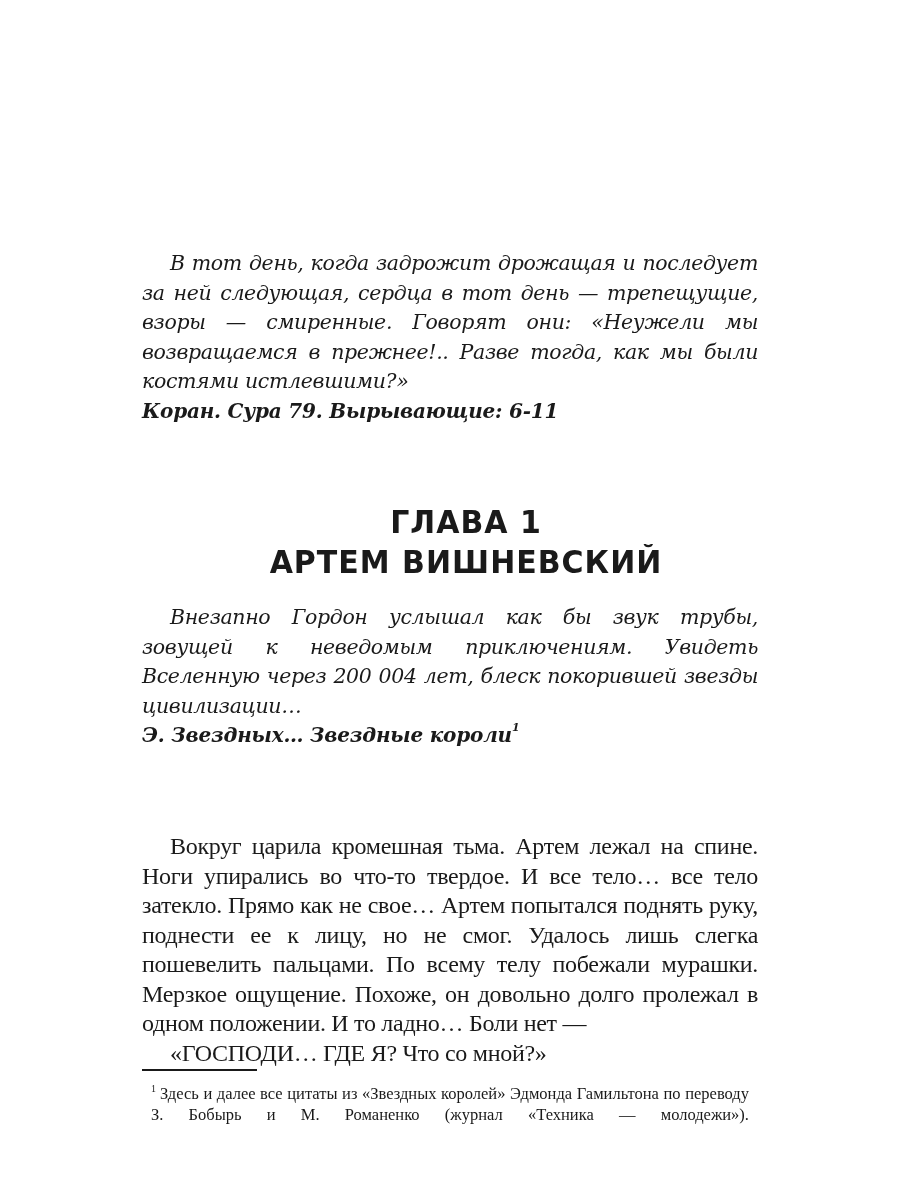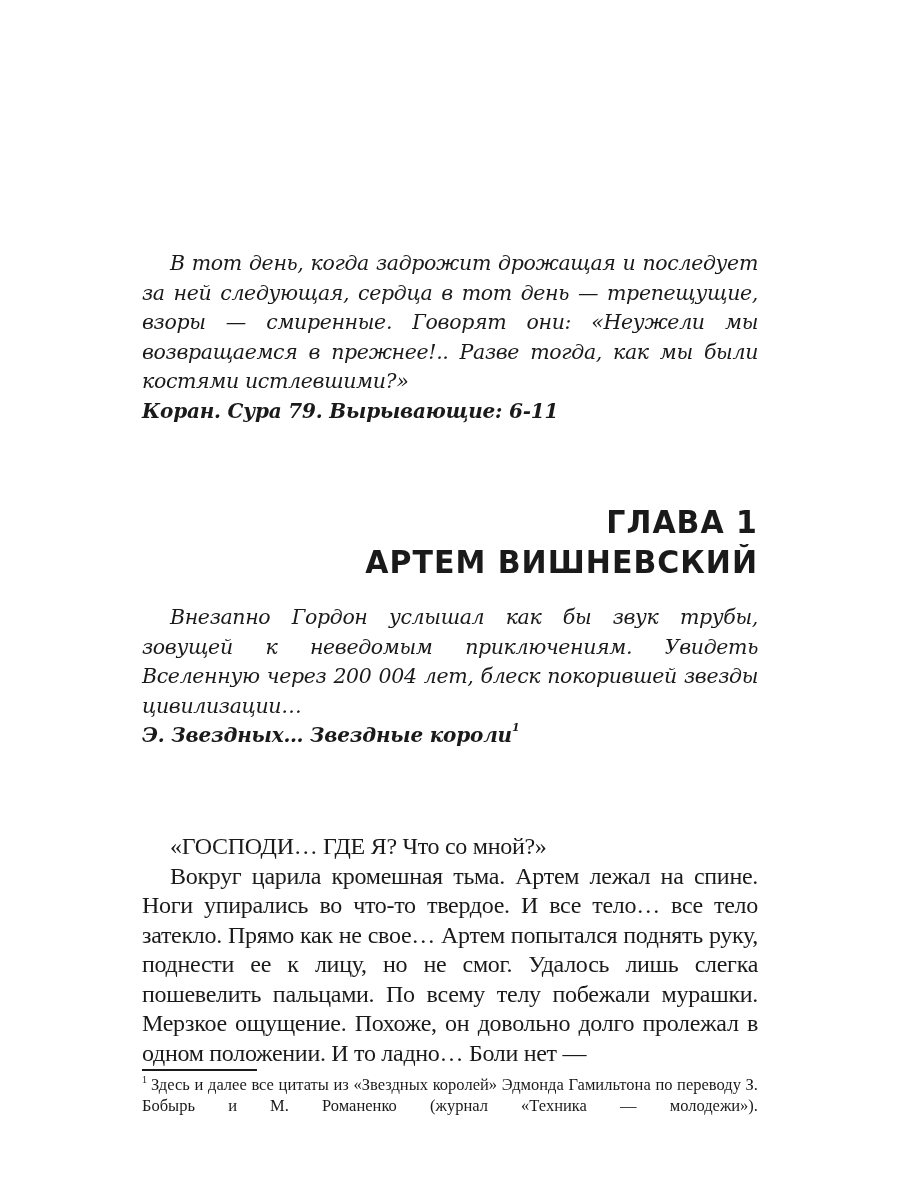--- a/index.html
+++ b/index.html
@@ -11,36 +11,36 @@
     font-size: 20.5px; line-height: 29.5px; text-align: justify; margin: 0;
     letter-spacing: -0.35px;
   }
   .ital.indent { text-indent: 28px; }
   .attrib {
     font-family: "DejaVu Serif", serif; font-weight: bold; font-style: italic;
     font-size: 20px; line-height: 29.5px; text-align: left; margin: 0;
     letter-spacing: -0.2px;
   }
   .attrib sup { font-size: 11px; vertical-align: top; line-height: 14px; }
-  .chapter { position: absolute; left: 0; top: 503px; width: 616px; text-align: right; }
+  .chapter { position: absolute; left: 16px; top: 503px; width: 616px; text-align: center; }
   .chapter div {
     font-family: "DejaVu Sans", sans-serif; font-weight: bold;
     font-size: 30px; line-height: 40px; letter-spacing: 1px; transform: scaleY(1.05);
   }
   .epigraph2 { position: absolute; left: 0; top: 603px; width: 616px; }
   .body { position: absolute; left: 0; top: 832px; width: 616px; }
   .body p {
     font-family: "Liberation Serif", serif; font-size: 24px; line-height: 29.5px;
     margin: 0; text-align: justify; text-indent: 28px; letter-spacing: -0.3px;
   }
   .fn-rule { position: absolute; left: 0; top: 1069px; width: 115px; height: 2px; background: #1a1a1a; }
   .footnote { position: absolute; left: 0; top: 1074px; width: 616px; }
   .footnote p {
     font-family: "Liberation Serif", serif; font-size: 16.5px; line-height: 21px;
-    margin: 0; text-align: justify; text-align-last: justify;
+    margin: 9px; text-align: justify; text-align-last: justify;
   }
   .footnote sup { font-size: 10px; vertical-align: top; line-height: 12px; margin-right: 4px; }
 </style>
 </head>
 <body>
 
 <div class="page">
 
   <div class="epigraph">
     <p class="ital indent">В тот день, когда задрожит дрожащая и последует за ней следующая, сердца в тот день — трепещущие, взоры — смиренные. Говорят они: «Неужели мы возвращаемся в прежнее!.. Разве тогда, как мы были костями истлевшими?»</p>
@@ -51,22 +51,22 @@
     <div>ГЛАВА 1</div>
     <div>АРТЕМ ВИШНЕВСКИЙ</div>
   </div>
 
   <div class="epigraph2">
     <p class="ital indent">Внезапно Гордон услышал как бы звук трубы, зовущей к неведомым приключениям. Увидеть Вселенную через 200 004 лет, блеск покорившей звезды цивилизации…</p>
     <p class="attrib"><span>Э. Звездных… Звездные короли</span><sup>1</sup></p>
   </div>
 
   <div class="body">
+    <p>Вокруг царила кромешная тьма. Артем лежал на спине. Ноги упирались во что-то твердое. И все тело… все тело затекло. Прямо как не свое… Артем попытался поднять руку, поднести ее к лицу, но не смог. Удалось лишь слегка пошевелить пальцами. По всему телу побежали мурашки. Мерзкое ощущение. Похоже, он довольно долго пролежал в одном положении. И то ладно… Боли нет —</p>
     <p>«ГОСПОДИ… ГДЕ Я? Что со мной?»</p>
-    <p>Вокруг царила кромешная тьма. Артем лежал на спине. Ноги упирались во что-то твердое. И все тело… все тело затекло. Прямо как не свое… Артем попытался поднять руку, поднести ее к лицу, но не смог. Удалось лишь слегка пошевелить пальцами. По всему телу побежали мурашки. Мерзкое ощущение. Похоже, он довольно долго пролежал в одном положении. И то ладно… Боли нет —</p>
   </div>
 
   <div class="fn-rule"></div>
 
   <div class="footnote">
     <p><sup>1</sup><span>Здесь и далее все цитаты из «Звездных королей» Эдмонда Гамильтона по переводу З. Бобырь и М. Романенко (журнал «Техника — молодежи»).</span></p>
   </div>
 
 </div>
 

